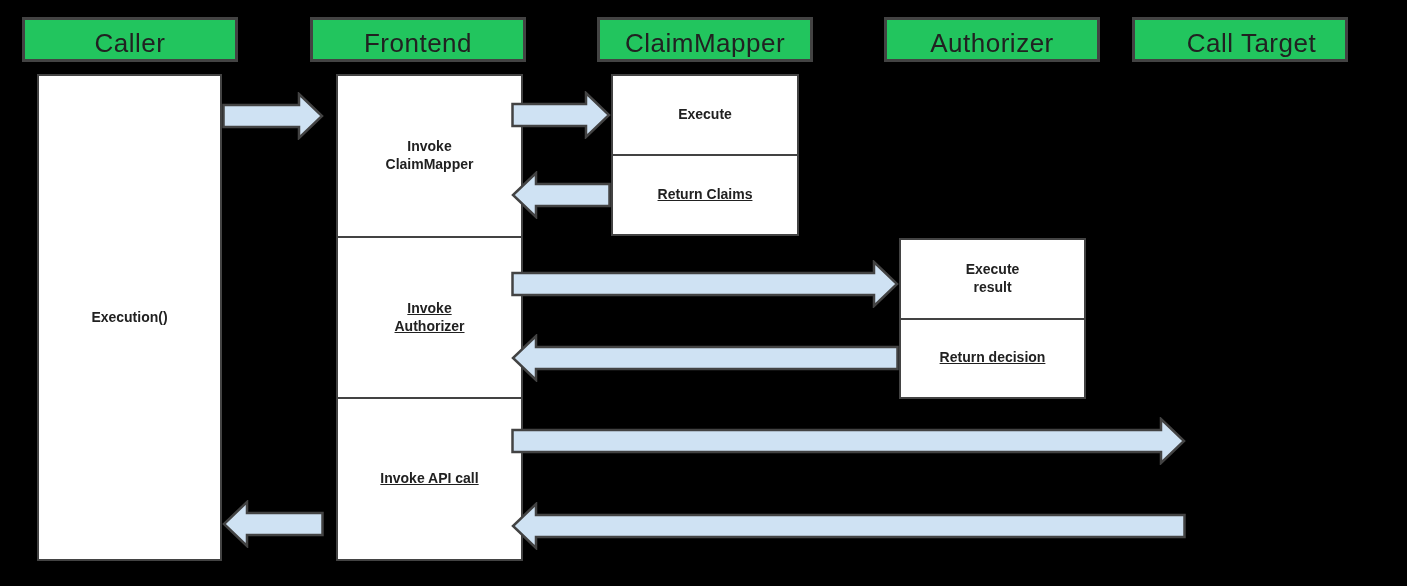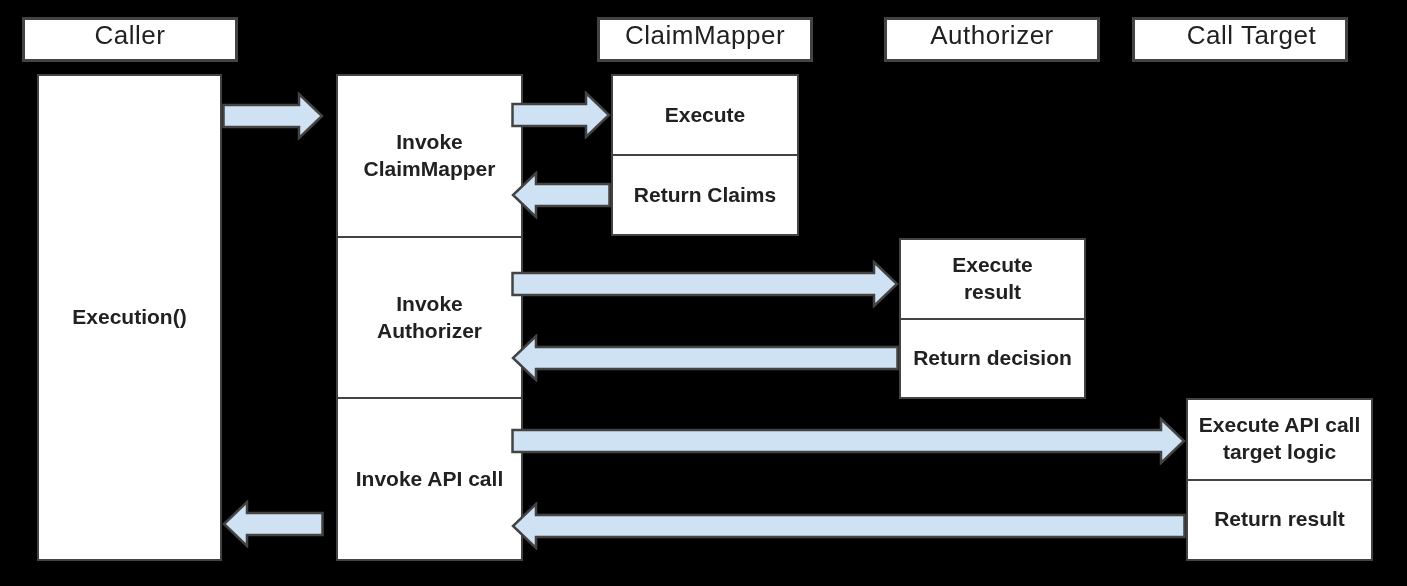--- a/index.html
+++ b/index.html
@@ -9,25 +9,25 @@
     height: 586px;
     background: #000000;
     font-family: "Liberation Sans", sans-serif;
     overflow: hidden;
   }
   .hdr {
     position: absolute;
     top: 17px;
     height: 45px;
     width: 216px;
-    background: #ffffff;
+    background: #22c55e;
     border: 3px solid #434343;
     box-sizing: border-box;
     display: flex;
-    align-items: flex-start;
+    align-items: flex-end;
     justify-content: center;
     font-size: 26px;
     font-weight: 400;
     letter-spacing: 0.5px;
     color: #212121;
   }
   .act {
     position: absolute;
     background: #ffffff;
     border: 2.5px solid #434343;
@@ -35,44 +35,47 @@
     display: flex;
     flex-direction: column;
   }
   .sec {
     flex: 1;
     display: flex;
     flex-direction: column;
     align-items: center;
     justify-content: center;
     text-align: center;
-    font-size: 21px;
+    font-size: 14px;
     font-weight: bold;
     line-height: 1.28;
     color: #212121;
     padding: 10px 6px;
     box-sizing: border-box;
   }
-  .sec + .sec { border-top: 2.5px solid #434343; }
+  .sec + .sec { border-top: 2.5px solid #434343; text-decoration: underline; }
   .sec .line { display: block; }
   .arrow { position: absolute; }
   .arrow polygon {
     fill: #cfe2f3;
     stroke: #434343;
     stroke-width: 2.5;
     stroke-linejoin: miter;
   }
 </style>
 </head>
 <body>
 
 <div class="canvas">
 
   <div class="hdr" style="left:22px;">
     <span>Caller</span>
+  </div>
+  <div class="hdr" style="left:310px;">
+    <span>Frontend</span>
   </div>
   <div class="hdr" style="left:597px;">
     <span>ClaimMapper</span>
   </div>
   <div class="hdr" style="left:884px;">
     <span>Authorizer</span>
   </div>
   <div class="hdr" style="left:1132px;padding-left:23px;">
     <span>Call Target</span>
   </div>
@@ -109,29 +112,20 @@
   <div class="act" style="left:899px; top:238px; width:187px; height:161px;">
     <div class="sec">
       <span class="line">Execute</span>
       <span class="line">result</span>
     </div>
     <div class="sec">
       <span class="line">Return decision</span>
     </div>
   </div>
 
-  <div class="act" style="left:1186px; top:398px; width:187px; height:163px;">
-    <div class="sec">
-      <span class="line">Execute API call</span>
-      <span class="line">target logic</span>
-    </div>
-    <div class="sec">
-      <span class="line">Return result</span>
-    </div>
-  </div>
 
   <svg class="arrow" style="left:222px; top:92px;" width="102" height="48" viewBox="0 0 102 48">
     <polygon points="1.5,13 77,13 77,2 100,24 77,46 77,35 1.5,35"></polygon>
   </svg>
 
   <svg class="arrow" style="left:511px; top:91px;" width="100" height="48" viewBox="0 0 100 48">
     <polygon points="1.5,13 75,13 75,2 98,24 75,46 75,35 1.5,35"></polygon>
   </svg>
 
   <svg class="arrow" style="left:511px; top:171px;" width="100" height="48" viewBox="0 0 100 48">

